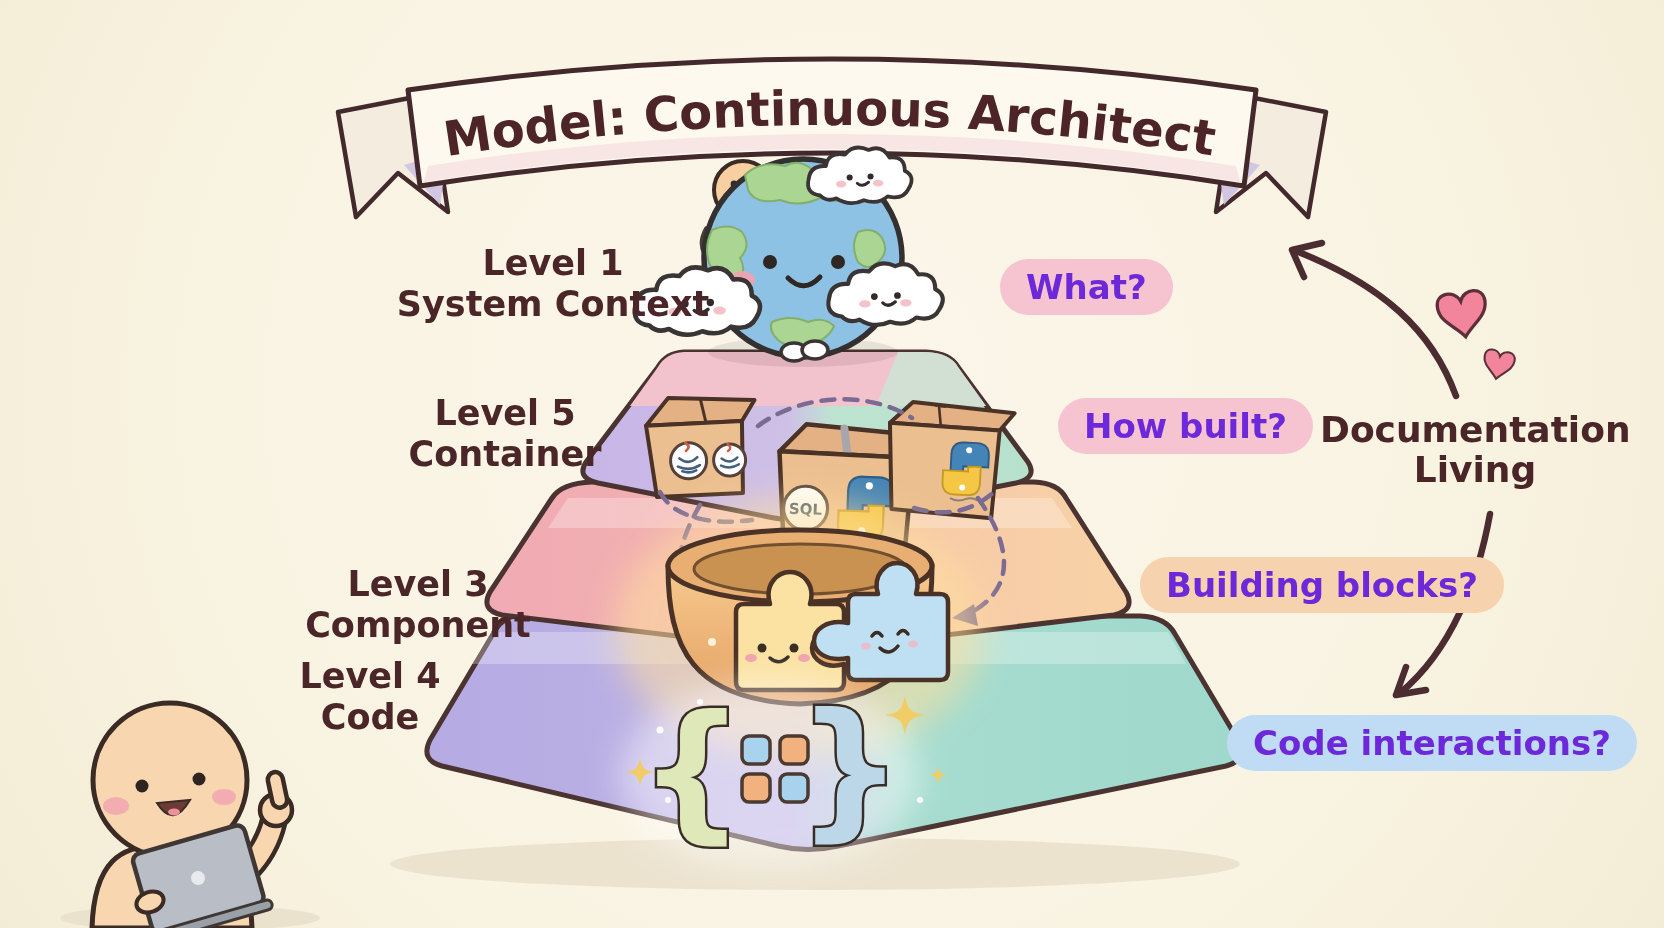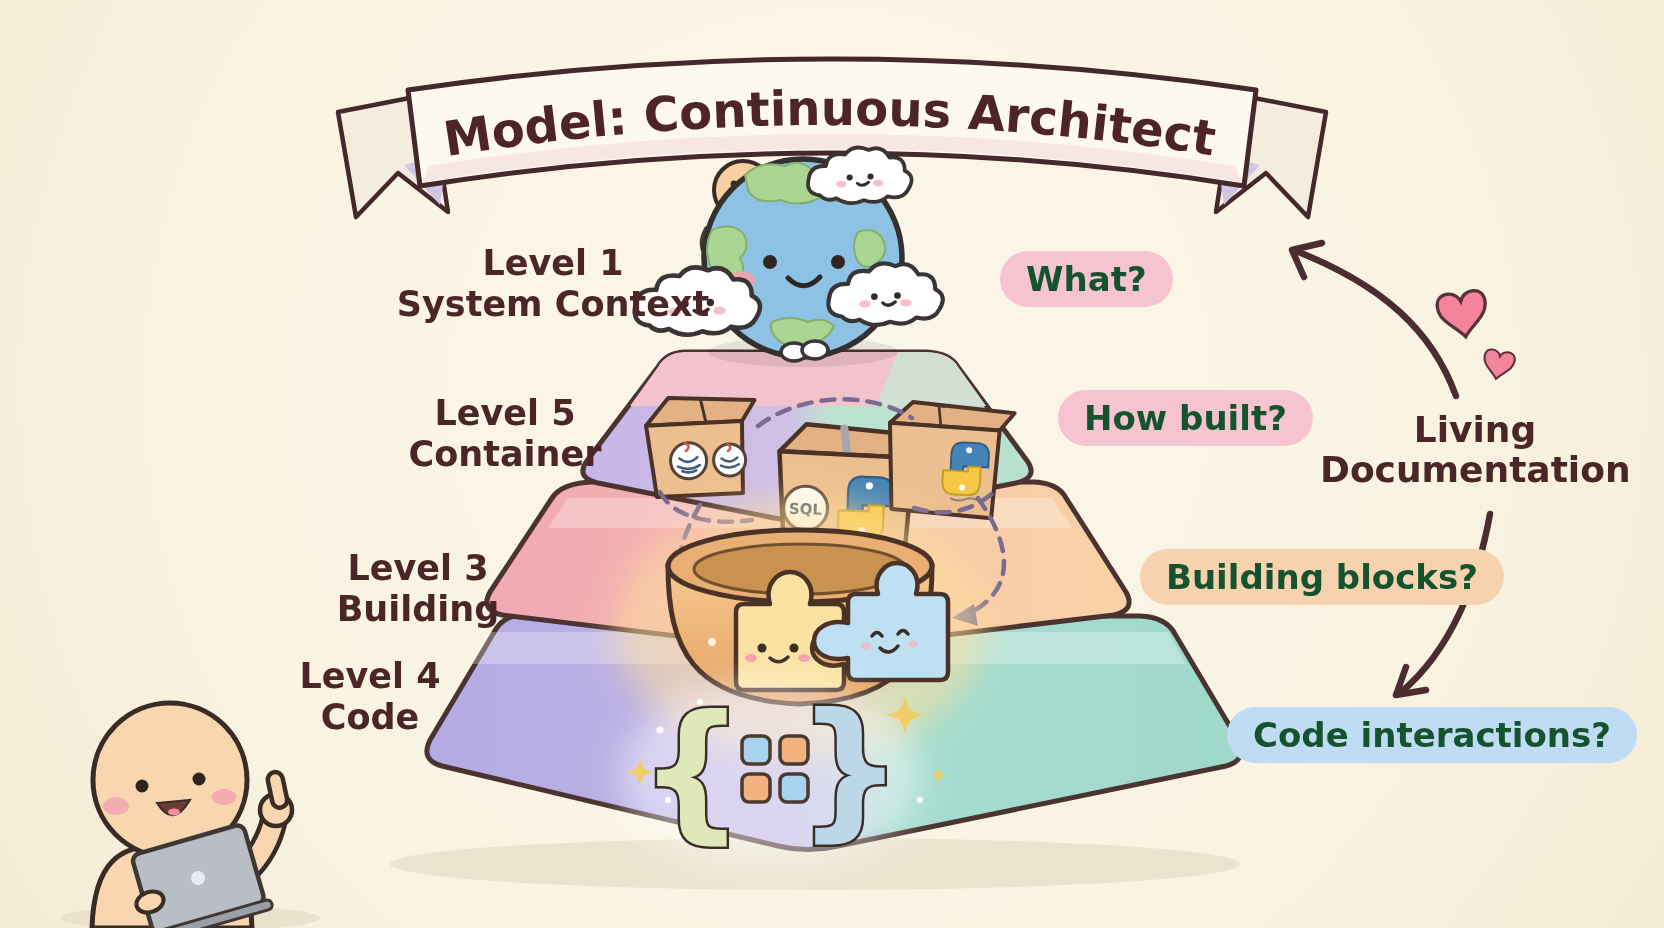--- a/index.html
+++ b/index.html
@@ -9,21 +9,21 @@
     font-family:"DejaVu Sans","Liberation Sans",sans-serif;
   }
   .art{position:absolute;left:0;top:0;width:1664px;height:928px;}
   .lvl-label{
     position:absolute;width:400px;text-align:center;
     color:#4b2629;font-weight:bold;font-size:35px;line-height:1.18;
   }
   .pill{
     position:absolute;display:inline-flex;align-items:center;justify-content:center;
     padding:8px 26px;border-radius:32px;
-    color:#14532d;font-weight:bold;font-size:34px;white-space:nowrap;
+    color:#6d28d9;font-weight:bold;font-size:34px;white-space:nowrap;margin-top:8px;
   }
   .pill.pink{background:#f6c4d1;}
   .pill.peach{background:#f7d2ae;}
   .pill.blue{background:#bfdcf4;}
   .side-note{
     position:absolute;left:1320px;top:410px;width:310px;text-align:center;
     color:#4b2629;font-weight:bold;font-size:36px;line-height:1.12;
   }
   .banner-text{font-weight:bold;}
 </style>
@@ -260,32 +260,32 @@
 </svg>
 
 <div class="lvl-label" style="left:353px;top:243px;">
   <div>Level 1</div>
   <div>System Context</div>
 </div>
 <div class="lvl-label" style="left:305px;top:393px;">
   <div>Level 5</div>
   <div>Container</div>
 </div>
-<div class="lvl-label" style="left:218px;top:548px;">
+<div class="lvl-label" style="left:218px;top:564px;">
   <div>Level 3</div>
-  <div>Building</div>
+  <div>Component</div>
 </div>
 <div class="lvl-label" style="left:170px;top:656px;">
   <div>Level 4</div>
   <div>Code</div>
 </div>
 
 <div class="pill pink" style="left:1000px;top:251px;">What?</div>
 <div class="pill pink" style="left:1058px;top:390px;">How built?</div>
 <div class="pill peach" style="left:1140px;top:549px;">Building blocks?</div>
 <div class="pill blue" style="left:1227px;top:707px;">Code interactions?</div>
 
 <div class="side-note">
+  <div>Documentation</div>
   <div>Living</div>
-  <div>Documentation</div>
 </div>
 
 </div>
 
 </body></html>

